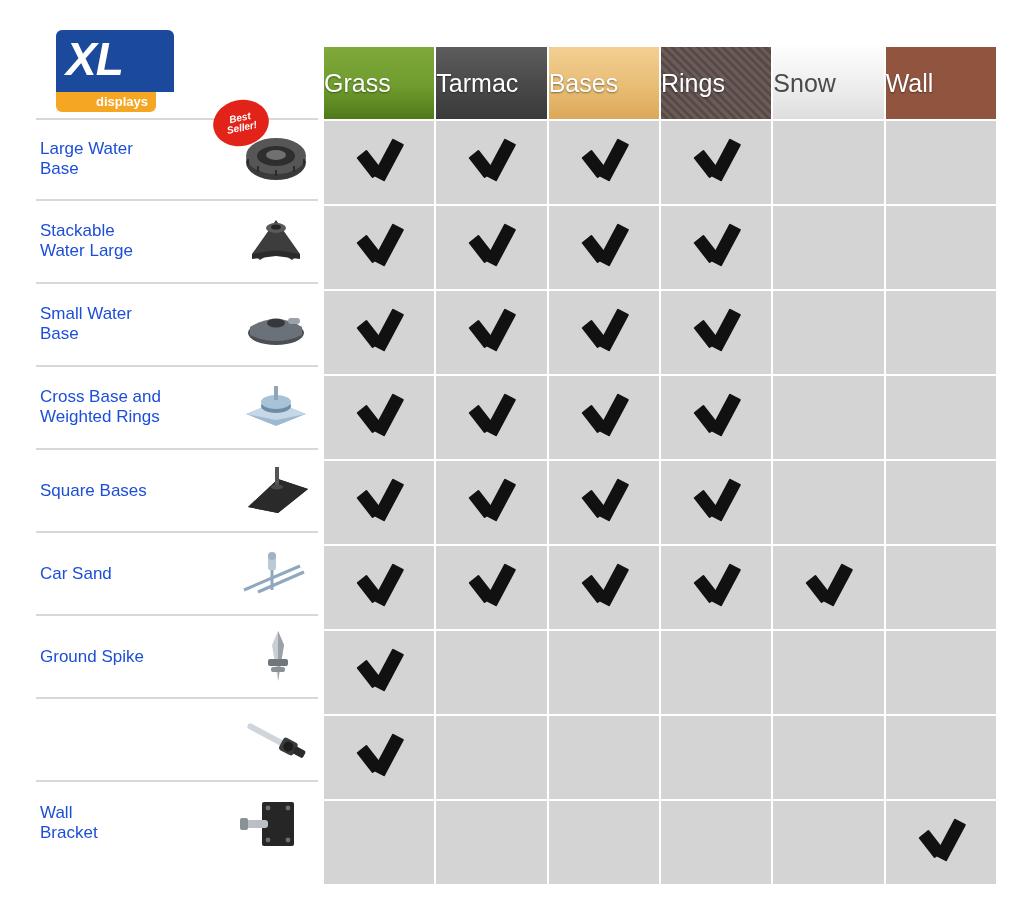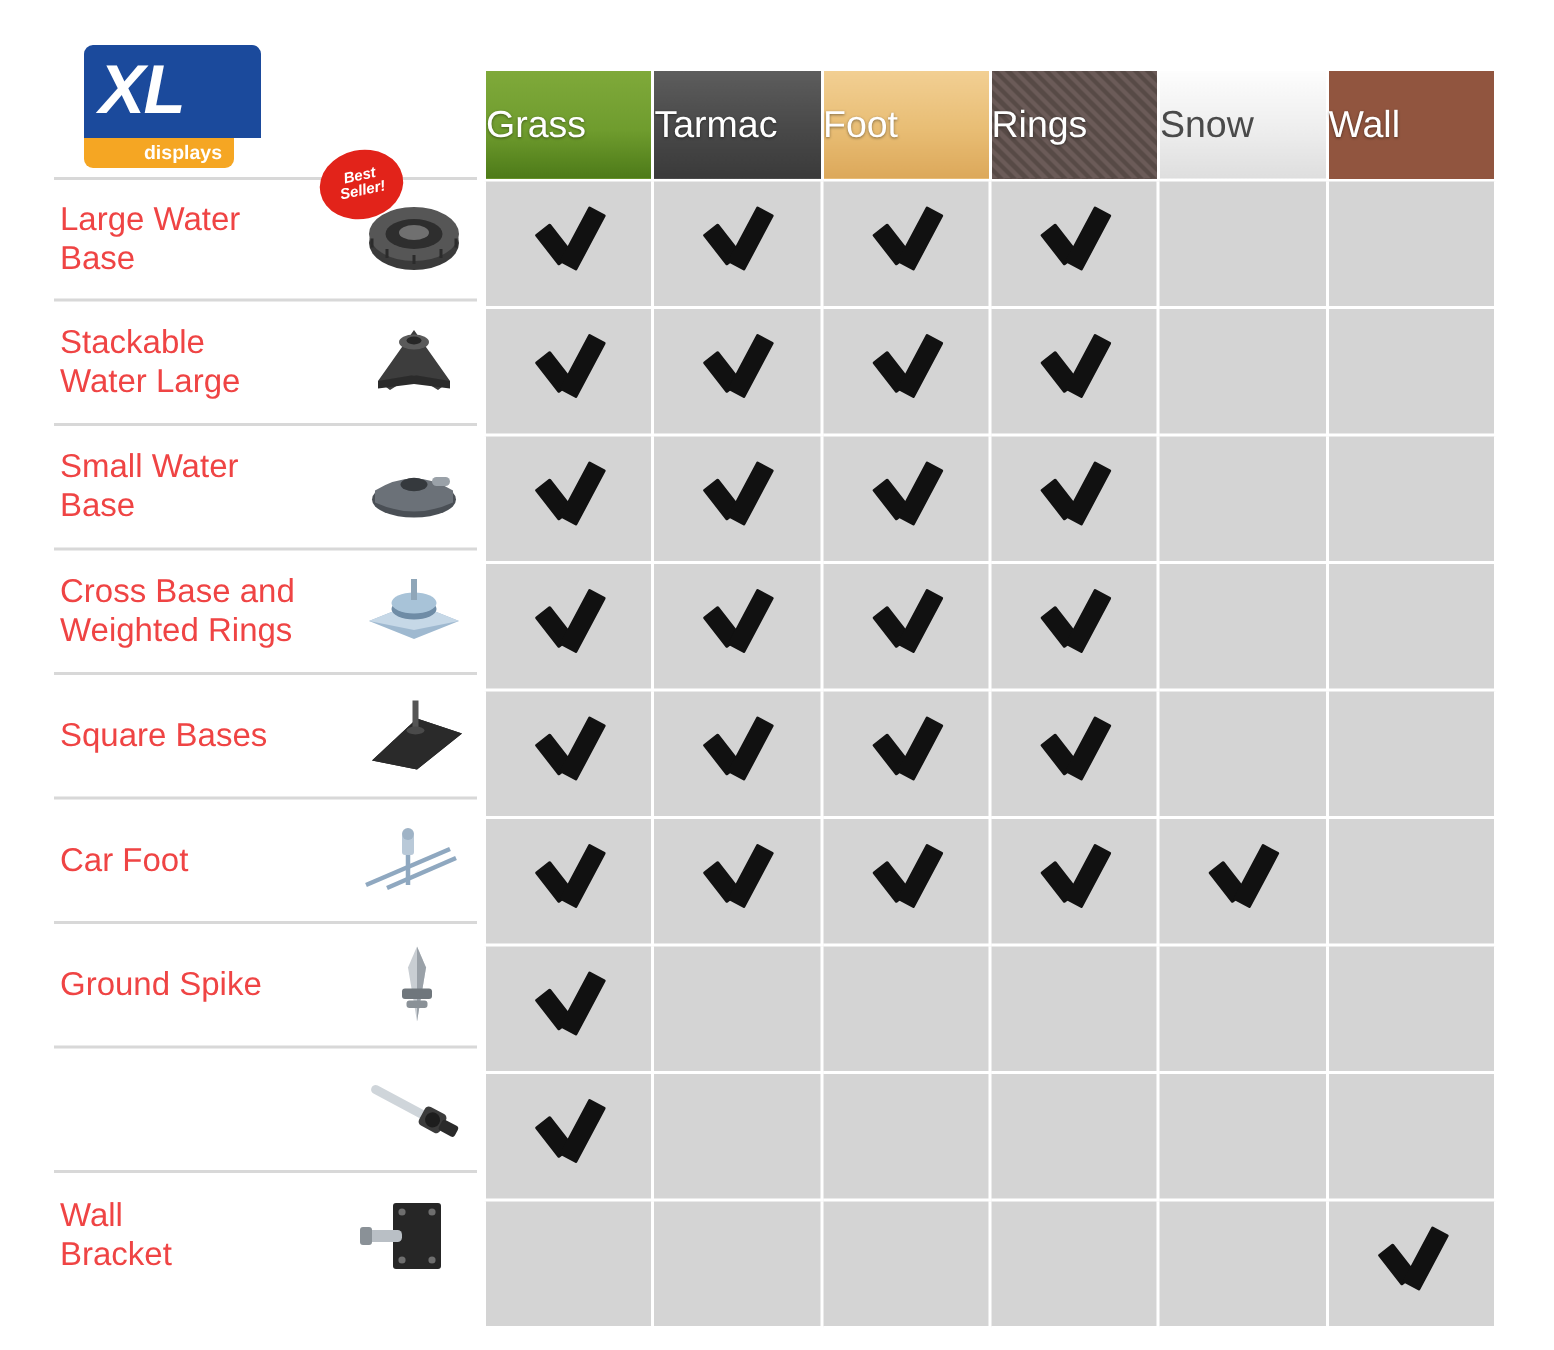--- a/index.html
+++ b/index.html
@@ -101,22 +101,22 @@
     border-bottom: 2px solid #d8d8d8;
     box-sizing: border-box;
   }
   .label-row:first-child { border-top: 2px solid #d8d8d8; }
   .label-row:last-child { border-bottom: none; }
   .label-text {
     position: absolute;
     left: 4px;
     top: 50%;
     transform: translateY(-50%);
-    font-size: 22px;
-    color: #ef4444;
+    font-size: 17px;
+    color: #1d4ed8;
     line-height: 1.22;
     width: 180px;
     white-space: pre-line;
   }
   .label-thumb {
     position: absolute;
     right: 4px;
     top: 50%;
     transform: translateY(-50%);
     width: 76px;
@@ -285,21 +285,21 @@
         <div class="label-thumb">
           <svg class="thumb-svg" viewBox="0 0 76 56">
     <path d="M10 44 L40 16 L70 26 L40 50 Z" fill="#1d1d1d"></path>
     <path d="M10 44 L40 16 L70 26 L40 50 Z" fill="#2a2a2a"></path>
     <rect x="37" y="4" width="4" height="18" fill="#555"></rect>
     <ellipse cx="39" cy="24" rx="6" ry="2.6" fill="#4a4a4a"></ellipse>
   </svg>
         </div>
       </div>
       <div class="label-row">
-        <div class="label-text">Car Foot</div>
+        <div class="label-text">Car Sand</div>
         <div class="label-thumb">
           <svg class="thumb-svg" viewBox="0 0 76 56">
     <g stroke="#8fa8c0" stroke-width="3" fill="none">
       <path d="M6 44 L62 20"></path>
               <path d="M20 46 L66 26"></path>
       <path d="M34 20 L34 44"></path>
     </g>
     <rect x="30" y="10" width="8" height="14" rx="2" fill="#b9c9d8"></rect>
     <circle cx="34" cy="10" r="4" fill="#9fb3c6"></circle>
   </svg>
@@ -350,21 +350,21 @@
   <table class="grid">
     <thead>
       <tr id="head-row">
           <th class="hdr-grass">
             <span class="hdr">Grass</span>
           </th>
           <th class="hdr-tarmac">
             <span class="hdr">Tarmac</span>
           </th>
           <th class="hdr-sand">
-            <span class="hdr">Foot</span>
+            <span class="hdr">Bases</span>
           </th>
           <th class="hdr-gravel">
             <span class="hdr">Rings</span>
           </th>
           <th class="hdr-snow">
             <span class="hdr">Snow</span>
           </th>
           <th class="hdr-wall">
             <span class="hdr">Wall</span>
           </th>

